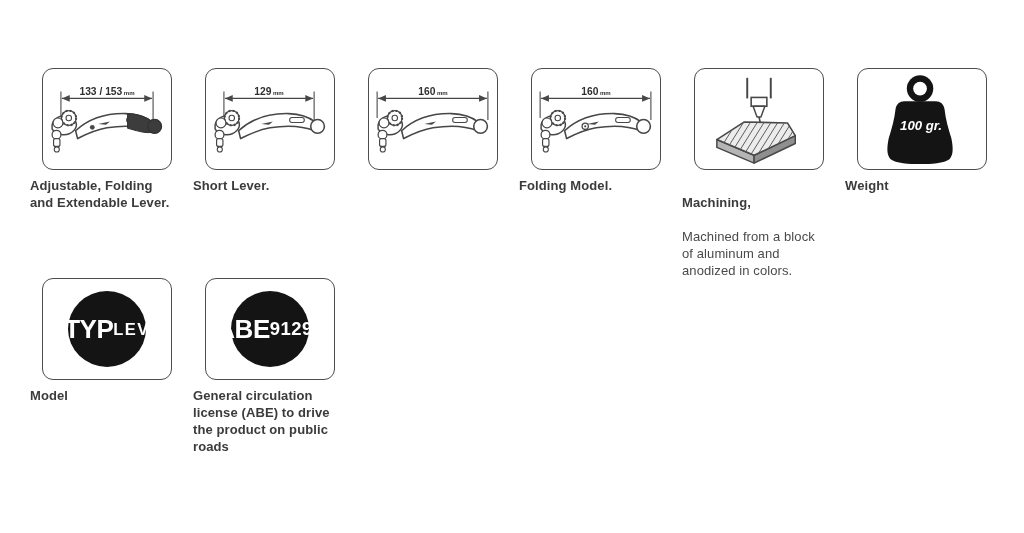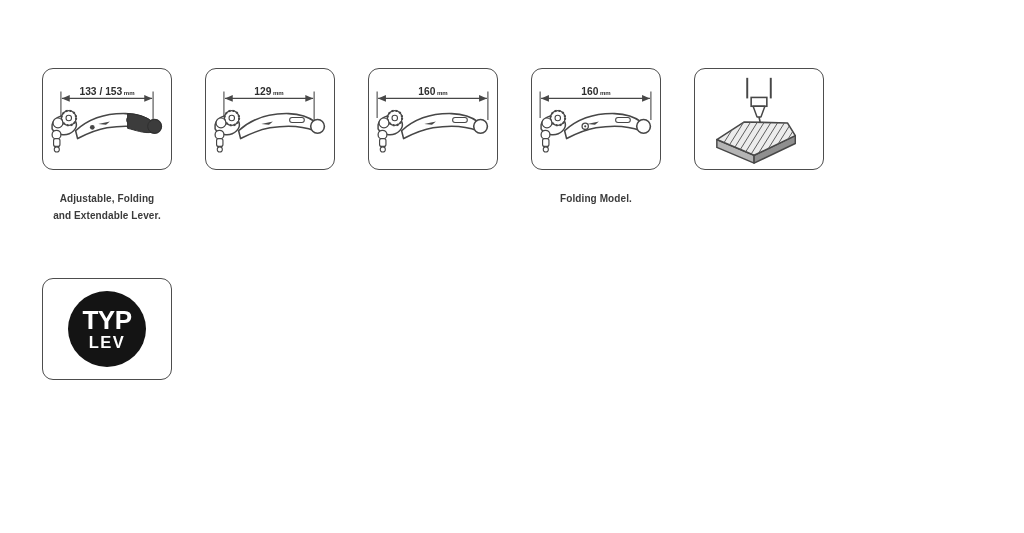--- a/index.html
+++ b/index.html
@@ -13,31 +13,31 @@
   .row-1 { height:210px; }
   .cell { width:130px; flex:0 0 130px; }
   .card {
     width:130px; height:102px; box-sizing:border-box;
     border:1.6px solid var(--card-border,#4d4d4d);
     border-radius:11px; background:#fff;
     display:flex; align-items:center; justify-content:center;
   }
   .card svg { width:100%; height:100%; display:block; }
   .card-label {
-    margin:20px -12px 0; text-align:center;
-    font-size:10px; line-height:17px; font-weight:700;
+    margin:7px -12px 0; 
+    font-size:13px; line-height:17px; font-weight:700;
     color:var(--text-primary,#3b3b3b);
     white-space:pre-line; letter-spacing:.1px;
   }
   .card-label .title-line { display:block; }
   .card-label .desc { display:block; font-weight:400; color:var(--text-secondary,#4a4a4a); }
   .badge-circle {
     width:78px; height:76px; border-radius:50%;
     background:var(--badge-bg,#141414); color:#ffffff;
-    display:flex; flex-direction:column; align-items:center; justify-content:center;
+    display:flex; flex-direction:row; align-items:center; justify-content:center;
     font-weight:700; user-select:none;
   }
   .badge-top { font-size:26px; line-height:1; letter-spacing:-.5px; }
   .badge-sub { font-size:16.5px; line-height:1.15; letter-spacing:1.5px; }
   .badge-sub.num { font-size:18.5px; letter-spacing:.5px; }
   
   .dim line { stroke:#474747; stroke-width:1.1; }
   .dim-text { font-weight:700; font-size:10.5px; fill:#2f2f2f; }
   .dim-unit { font-size:6.2px; font-weight:700; }
   .weight-text { font-weight:700; font-style:italic; font-size:13.5px; fill:#ffffff; }
@@ -96,20 +96,21 @@
         <svg viewBox="0 0 130 102">
           <g class="dim">
             <line x1="18" y1="23" x2="18" y2="50"></line>
             <line x1="110" y1="23" x2="110" y2="52"></line>
             <line x1="19" y1="30" x2="109" y2="30" marker-start="url(#arrow)" marker-end="url(#arrow)"></line>
             <text class="dim-text" x="64" y="26.5" text-anchor="middle"><tspan>129</tspan><tspan class="dim-unit" dx="1.5">mm</tspan></text>
           </g>
           <use href="#lever-sym" width="130" height="102"></use>
         </svg>
       </div>
+      <div class="card-label">Short Lever.</div>
     </div>
 
     <div class="cell">
       <div class="card">
         <svg viewBox="0 0 130 102">
           <g class="dim">
             <line x1="8" y1="23" x2="8" y2="50"></line>
             <line x1="121" y1="23" x2="121" y2="52"></line>
             <line x1="9" y1="30" x2="120" y2="30" marker-start="url(#arrow)" marker-end="url(#arrow)"></line>
             <text class="dim-text" x="65" y="26.5" text-anchor="middle"><tspan>160</tspan><tspan class="dim-unit" dx="1.5">mm</tspan></text>
@@ -160,35 +161,63 @@
             <line x1="48" y1="90" x2="73" y2="50"></line>
             <line x1="55" y1="90" x2="80" y2="50"></line>
             <line x1="62" y1="90" x2="87" y2="50"></line>
             <line x1="69" y1="90" x2="94" y2="50"></line>
             <line x1="76" y1="90" x2="101" y2="50"></line>
             <line x1="83" y1="90" x2="108" y2="50"></line>
           </g>
         </svg>
       </div>
       <div class="card-label">
-      </div>
-    </div>
-
+        <span class="title-line">Machining,</span>
+        <span class="desc">Machined from a block
+of aluminum and
+anodized in colors.</span>
+      </div>
+    </div>
+
+    <div class="cell">
+      <div class="card">
+        <svg viewBox="0 0 130 102">
+          <circle cx="63" cy="20" r="13.5" fill="#141414"></circle>
+          <circle cx="63" cy="20" r="7" fill="#ffffff"></circle>
+          <path d="M47,33 L79,33 C84,33 87,36 88,41 C89,51 92,61 95,71 C97,81 97,88 93,92 C88,96 74,97 63,97 C52,97 38,96 33,92 C29,88 29,81 31,71 C34,61 37,51 38,41 C39,36 42,33 47,33 Z" fill="#141414"></path>
+          <text class="weight-text" x="64" y="62" text-anchor="middle">100 gr.</text>
+        </svg>
+      </div>
+      <div class="card-label">Weight</div>
+    </div>
 
   </div>
 
   <div class="row row-2">
 
     <div class="cell">
       <div class="card">
         <div class="badge-circle">
           <span class="badge-top">TYP</span>
           <span class="badge-sub">LEV</span>
         </div>
       </div>
-    </div>
-
+      <div class="card-label">Model</div>
+    </div>
+
+    <div class="cell">
+      <div class="card">
+        <div class="badge-circle abe">
+          <span class="badge-top">ABE</span>
+          <span class="badge-sub num">91294</span>
+        </div>
+      </div>
+      <div class="card-label">General circulation
+license (ABE) to drive
+the product on public
+roads</div>
+    </div>
 
     <div class="cell">
     </div>
 
   </div>
 </div>
 
 </body></html>

